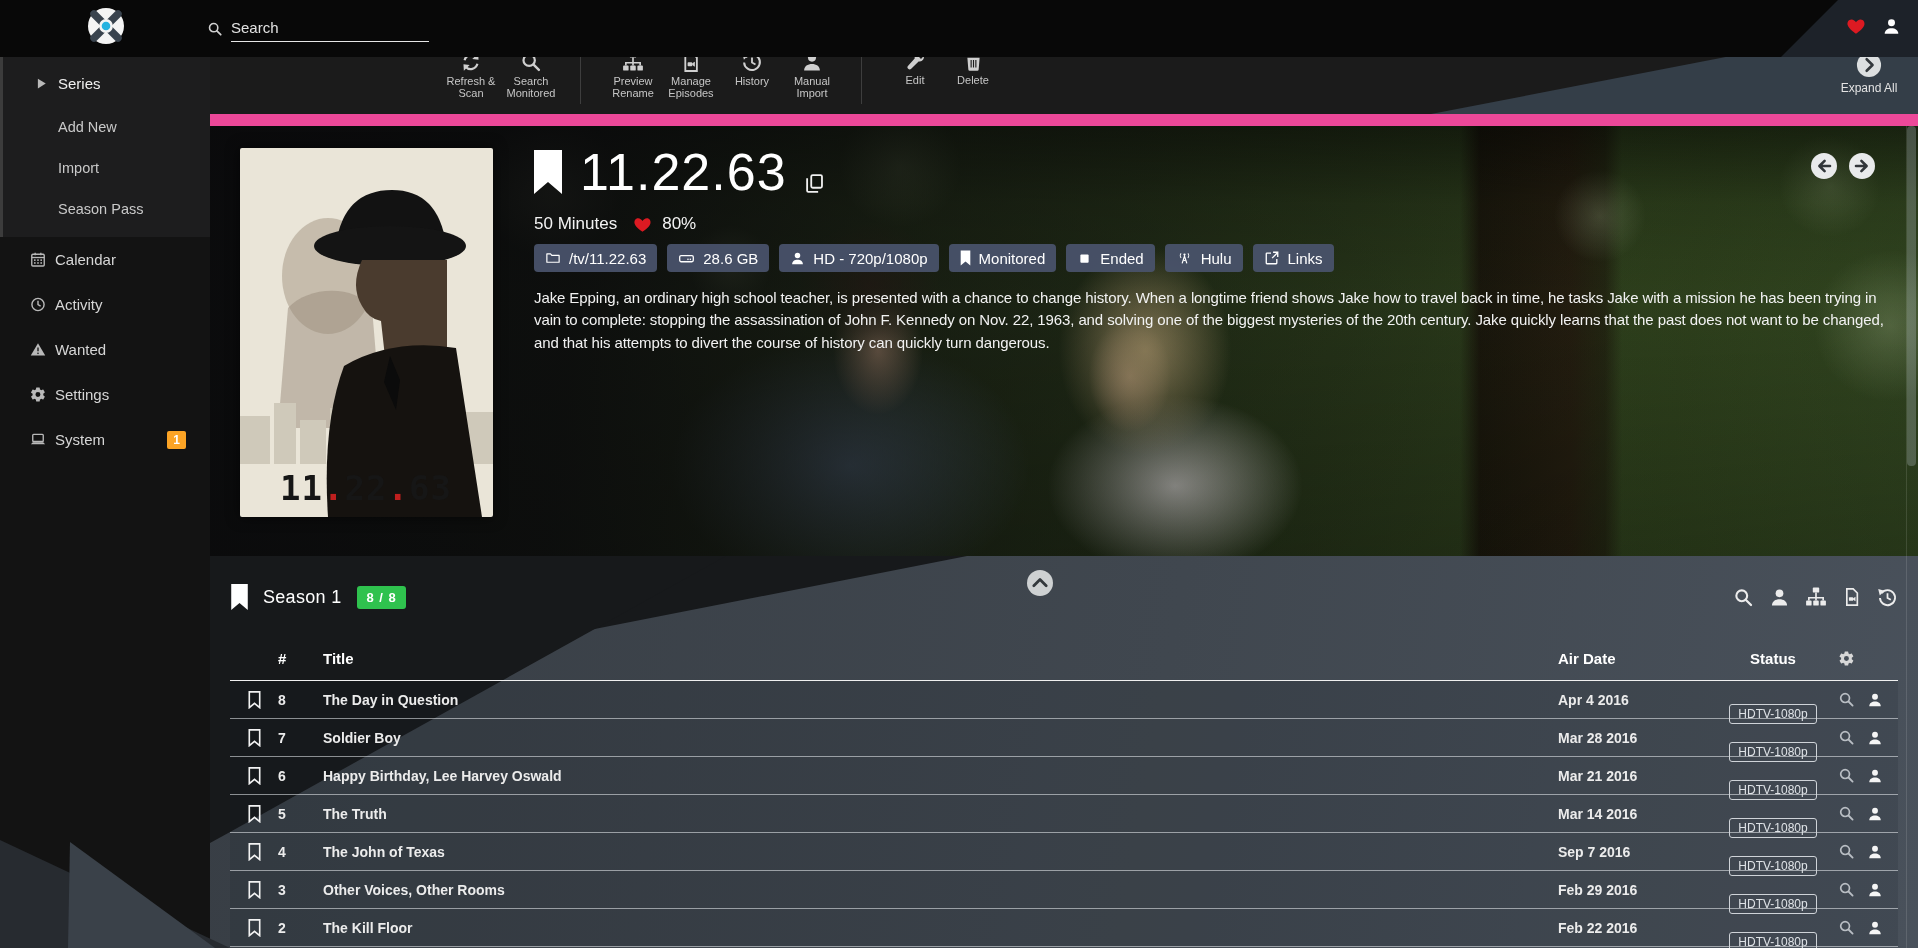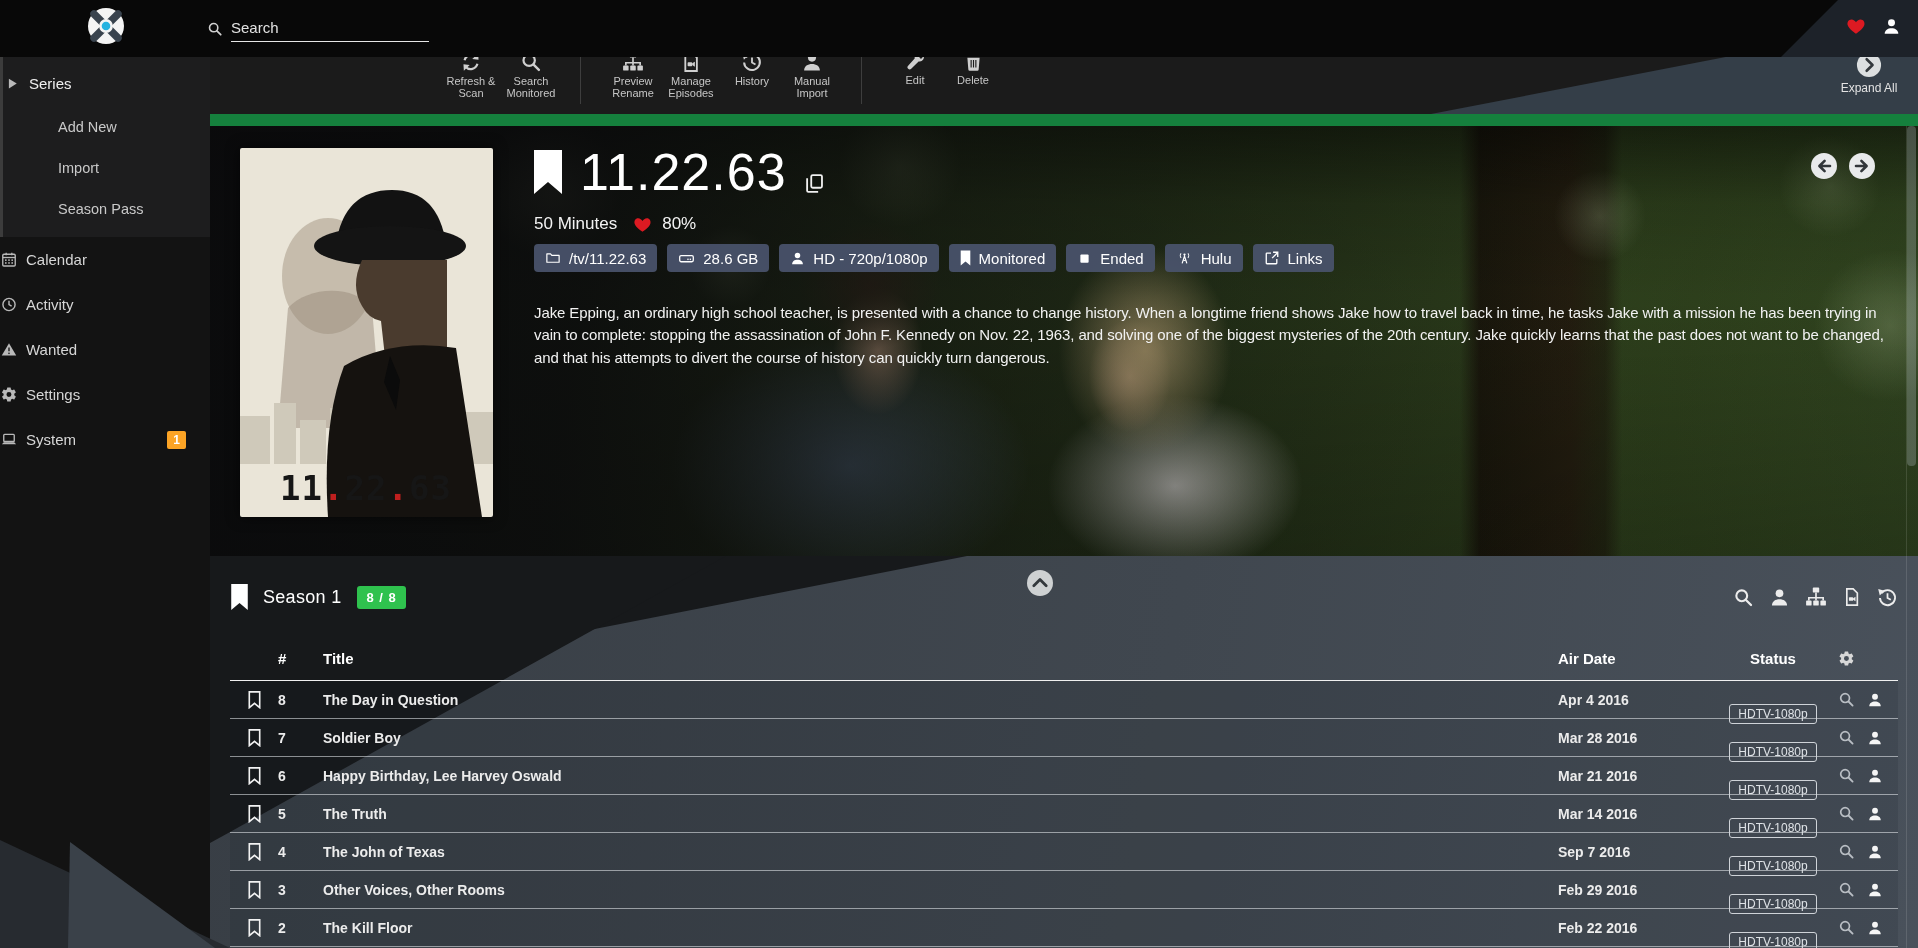--- a/index.html
+++ b/index.html
@@ -1,36 +1,36 @@
 <!DOCTYPE html>
 <html><head>
 <meta charset="utf-8">
 <style>
   * { margin:0; padding:0; box-sizing:border-box; }
   html,body { background:#000; }
   body { font-family:"Liberation Sans","DejaVu Sans",sans-serif; }
-  .page { position:relative; width:1918px; height:948px; overflow:hidden; background:#15803d; }
+  .page { position:relative; width:1918px; height:948px; overflow:hidden; background:#ec4899; }
 
   
   .topbar { position:absolute; left:0; top:0; width:1918px; height:57px; background:#080808; z-index:5; }
   .topbar .slash { position:absolute; right:0; top:0; width:1918px; height:57px;
     background:#1d2229; clip-path:polygon(1838px 0,1918px 0,1918px 57px,1781px 57px); }
   .logo { position:absolute; left:86px; top:6px; width:40px; height:40px; cursor:pointer; }
   .search-wrap { position:absolute; left:207px; top:14px; display:flex; align-items:flex-end; }
   .search-wrap .icon { color:#cfcfcf; margin-right:8px; margin-bottom:5px; }
   .search-input { width:198px; height:28px; background:transparent; border:none; outline:none;
     border-bottom:1px solid #e6e6e6; color:#eee; font-size:15px; font-family:inherit; }
   .search-input::placeholder { color:#e2e2e2; opacity:1; }
   .top-heart { position:absolute; left:1845px; top:16px; color:#dc1a22; cursor:pointer; }
   .top-user  { position:absolute; left:1882px; top:17px; color:#fff; cursor:pointer; }
 
   
   .sidebar { position:absolute; left:0; top:57px; width:210px; height:891px; background:#131313; z-index:2; }
   .side-group { background:#1d1d1e; border-left:3px solid #3c3c3c; padding:4px 0 8px 0; }
-  .side-item { height:42px; display:flex; align-items:center; cursor:pointer; color:#d6d6d6; font-size:15px; }
+  .side-item { height:42px; display:flex; align-items:center; padding-left:29px; cursor:pointer; color:#d6d6d6; font-size:15px; }
   .side-item .icon { width:18px; margin-right:8px; color:#b9b9b9; flex:0 0 18px; }
   .side-item.main { height:45px; }
   .side-item.sub { padding-left:55px; height:41px; color:#c9c9c9; font-size:14.5px; }
   .side-item .badge { margin-left:auto; margin-right:24px; background:#fca425; color:#fff;
     font-size:12px; font-weight:bold; padding:2px 6px; border-radius:2px; }
 
   
   .toolbar { position:absolute; left:210px; top:45px; width:1708px; height:69px; background:#1b1b1b; z-index:3; }
   .toolbar .slash { position:absolute; inset:0; background:#343e48;
     clip-path:polygon(1578px 0,1708px 0,1708px 69px,1221px 69px); }
@@ -68,21 +68,21 @@
   .poster { position:absolute; left:30px; top:22px; width:253px; height:369px;
     box-shadow:0 0 14px rgba(0,0,0,0.6); border-radius:2px; overflow:hidden; }
   .title-row { position:absolute; left:322px; top:16px; display:flex; align-items:center; gap:16px; color:#fff; }
   .series-title { font-size:52px; font-weight:400; letter-spacing:1px; color:#fff; }
   .copy-icon { color:#f0f0f0; margin-top:22px; cursor:pointer; }
   .meta-row { position:absolute; left:324px; top:88px; display:flex; align-items:center; gap:9px; color:#f3f3f3; font-size:17px; }
   .chips { position:absolute; left:324px; top:118px; display:flex; gap:10px; }
   .chip { height:28px; display:flex; align-items:center; gap:8px; padding:0 11px; border-radius:4px;
     background:rgba(74,84,108,0.92); color:#fff; font-size:15px; white-space:nowrap; }
   .chip .icon { color:#fff; }
-  .overview { position:absolute; left:324px; top:176px; width:1360px; font-size:15px; line-height:22.4px;
+  .overview { position:absolute; left:324px; top:161px; width:1360px; font-size:15px; line-height:22.4px;
     color:#f2f2f2; letter-spacing:-0.1px; }
   .nav-circle { position:absolute; top:26px; width:28px; height:28px; cursor:pointer; }
   .nav-prev { left:1600px; } .nav-next { left:1638px; }
 
   
   .lower { position:absolute; left:210px; top:556px; width:1708px; height:392px; z-index:2;
     background:linear-gradient(100deg,#383e45 0%,#40474f 55%,#49515b 100%); }
   .lower .slash1 { position:absolute; inset:0; background:#17191b;
     clip-path:polygon(0 0,757px 0,120px 125px,0 148px); }
   .lower .slash2 { position:absolute; inset:0; background:#17191b;

